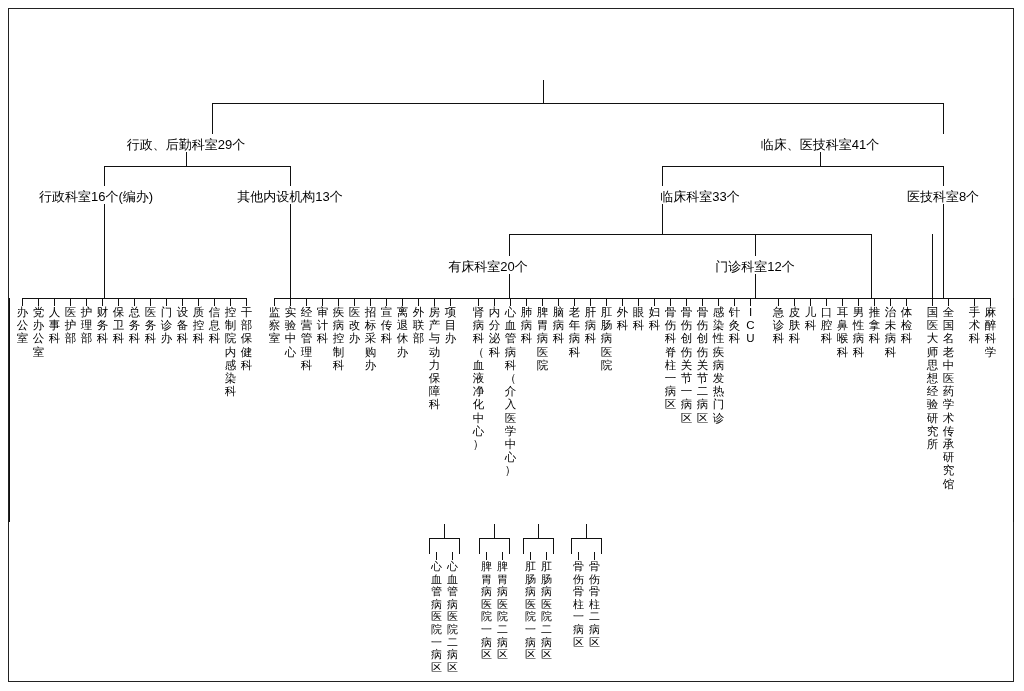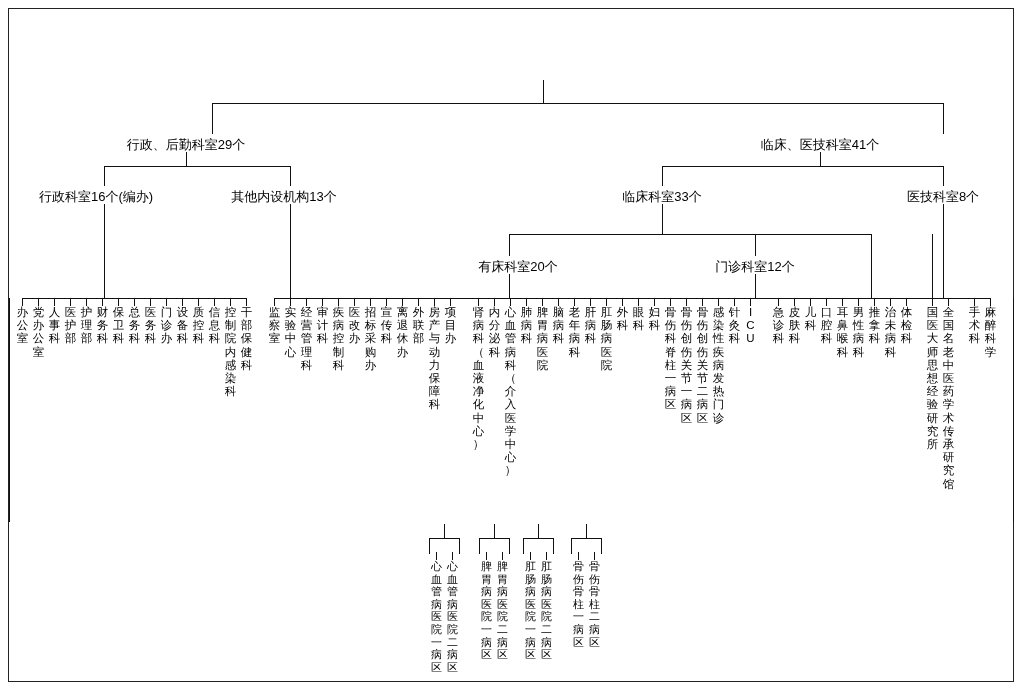--- a/index.html
+++ b/index.html
@@ -94,41 +94,41 @@
   <div class="ln hline" style="left:104px; top:166px; width:186px;"></div>
   <div class="ln vline" style="left:104px; top:166px; height:20px;"></div>
   <div class="ln vline" style="left:290px; top:166px; height:20px;"></div>
 
   <div class="ln vline" style="left:820px; top:152px; height:14px;"></div>
   <div class="ln hline" style="left:662px; top:166px; width:281px;"></div>
   <div class="ln vline" style="left:662px; top:166px; height:20px;"></div>
   <div class="ln vline" style="left:943px; top:166px; height:20px;"></div>
 
   <div class="node" style="left:96px; top:188px;">行政科室16个(编办)</div>
-  <div class="node" style="left:284px; top:188px;">其他内设机构13个</div>
-  <div class="node" style="left:662px; top:188px;">临床科室33个</div>
+  <div class="node" style="left:290px; top:188px;">其他内设机构13个</div>
+  <div class="node" style="left:700px; top:188px;">临床科室33个</div>
   <div class="node" style="left:943px; top:188px;">医技科室8个</div>
 
   <div class="ln vline" style="left:104px; top:204px; height:94px;"></div>
   <div class="ln hline" style="left:22px; top:298px; width:224px;"></div>
 
   <div class="ln vline" style="left:290px; top:204px; height:94px;"></div>
   <div class="ln hline" style="left:274px; top:298px; width:176px;"></div>
 
   <div class="ln vline" style="left:943px; top:204px; height:94px;"></div>
   <div class="ln hline" style="left:906px; top:298px; width:84px;"></div>
 
   <div class="ln vline" style="left:662px; top:204px; height:30px;"></div>
   <div class="ln hline" style="left:509px; top:234px; width:362px;"></div>
   <div class="ln vline" style="left:509px; top:234px; height:22px;"></div>
   <div class="ln vline" style="left:755px; top:234px; height:22px;"></div>
   <div class="ln vline" style="left:871px; top:234px; height:64px;"></div>
   <div class="ln vline" style="left:932px; top:234px; height:64px;"></div>
 
-  <div class="node" style="left:518px; top:258px;">有床科室20个</div>
+  <div class="node" style="left:488px; top:258px;">有床科室20个</div>
   <div class="node" style="left:755px; top:258px;">门诊科室12个</div>
 
   <div class="ln vline" style="left:509px; top:274px; height:24px;"></div>
   <div class="ln hline" style="left:411px; top:298px; width:340px;"></div>
 
   <div class="ln vline" style="left:755px; top:274px; height:24px;"></div>
   <div class="ln hline" style="left:690px; top:298px; width:216px;"></div>
 
   <div class="ln vline" style="left:9px; top:298px; height:224px;"></div>
   <div class="ln vline" style="left:1013px; top:298px; height:224px;"></div>

